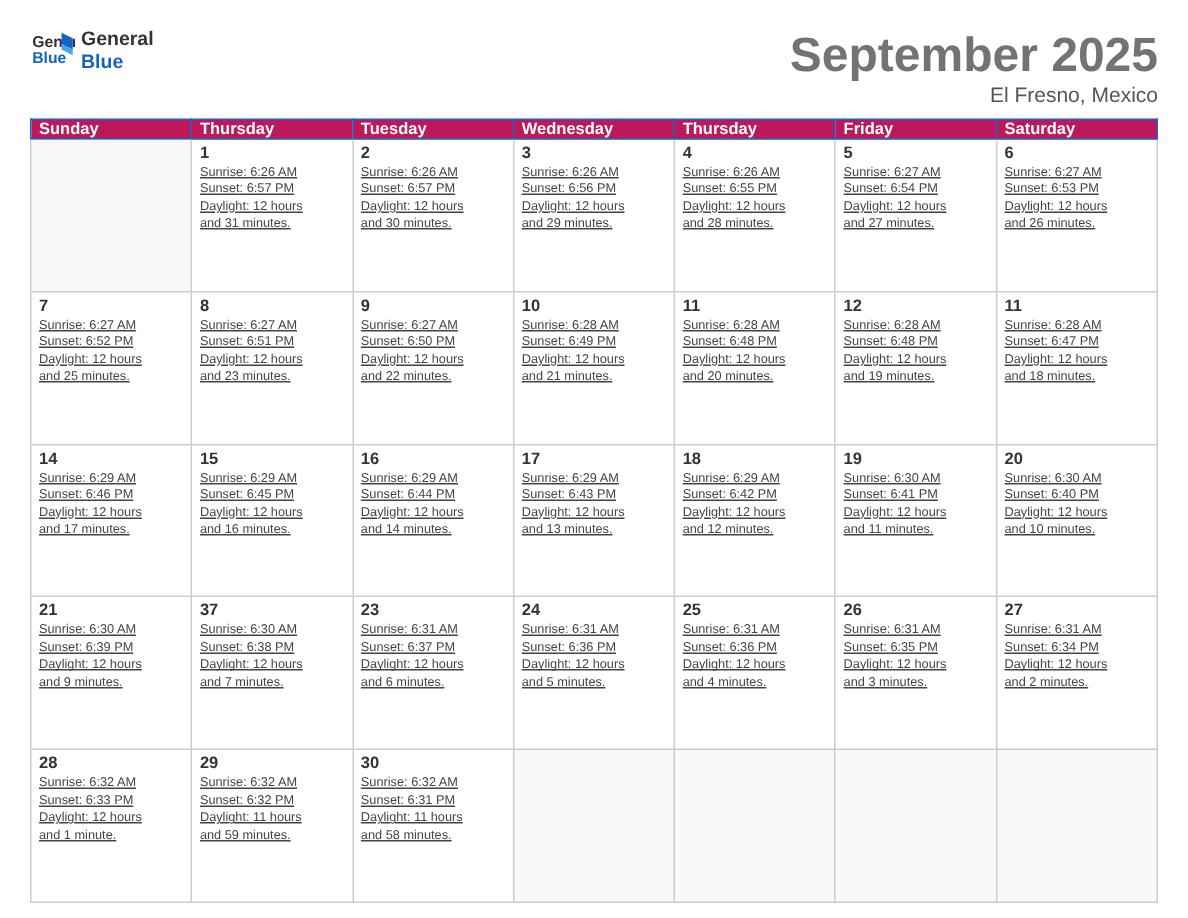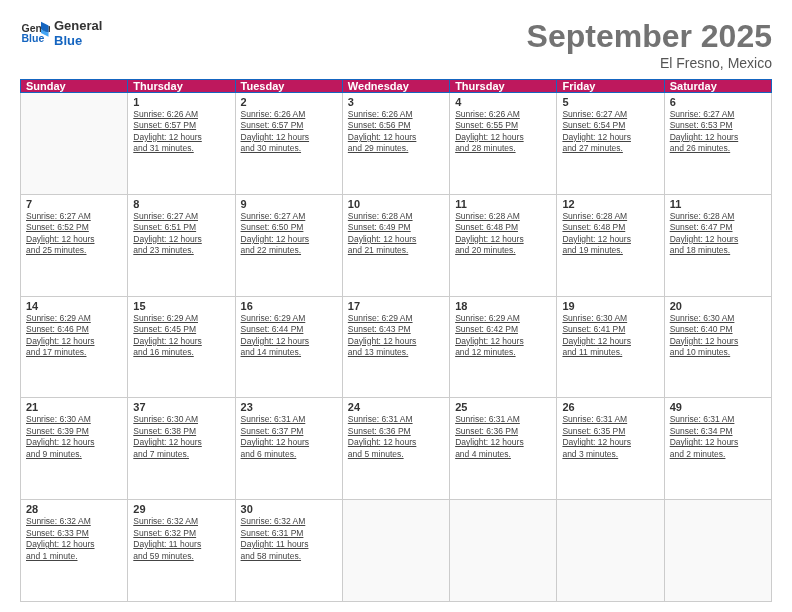--- a/index.html
+++ b/index.html
@@ -305,21 +305,21 @@
 and 4 minutes.</div>
           </td>
           <td>
             <span class="day-number">26</span>
             <div class="day-info" style="white-space: pre-line;">Sunrise: 6:31 AM
 Sunset: 6:35 PM
 Daylight: 12 hours
 and 3 minutes.</div>
           </td>
           <td>
-            <span class="day-number">49</span>
+            <span class="day-number">27</span>
             <div class="day-info" style="white-space: pre-line;">Sunrise: 6:31 AM
 Sunset: 6:34 PM
 Daylight: 12 hours
 and 2 minutes.</div>
           </td>
         </tr>
         <tr>
           <td>
             <span class="day-number">28</span>
             <div class="day-info" style="white-space: pre-line;">Sunrise: 6:32 AM

